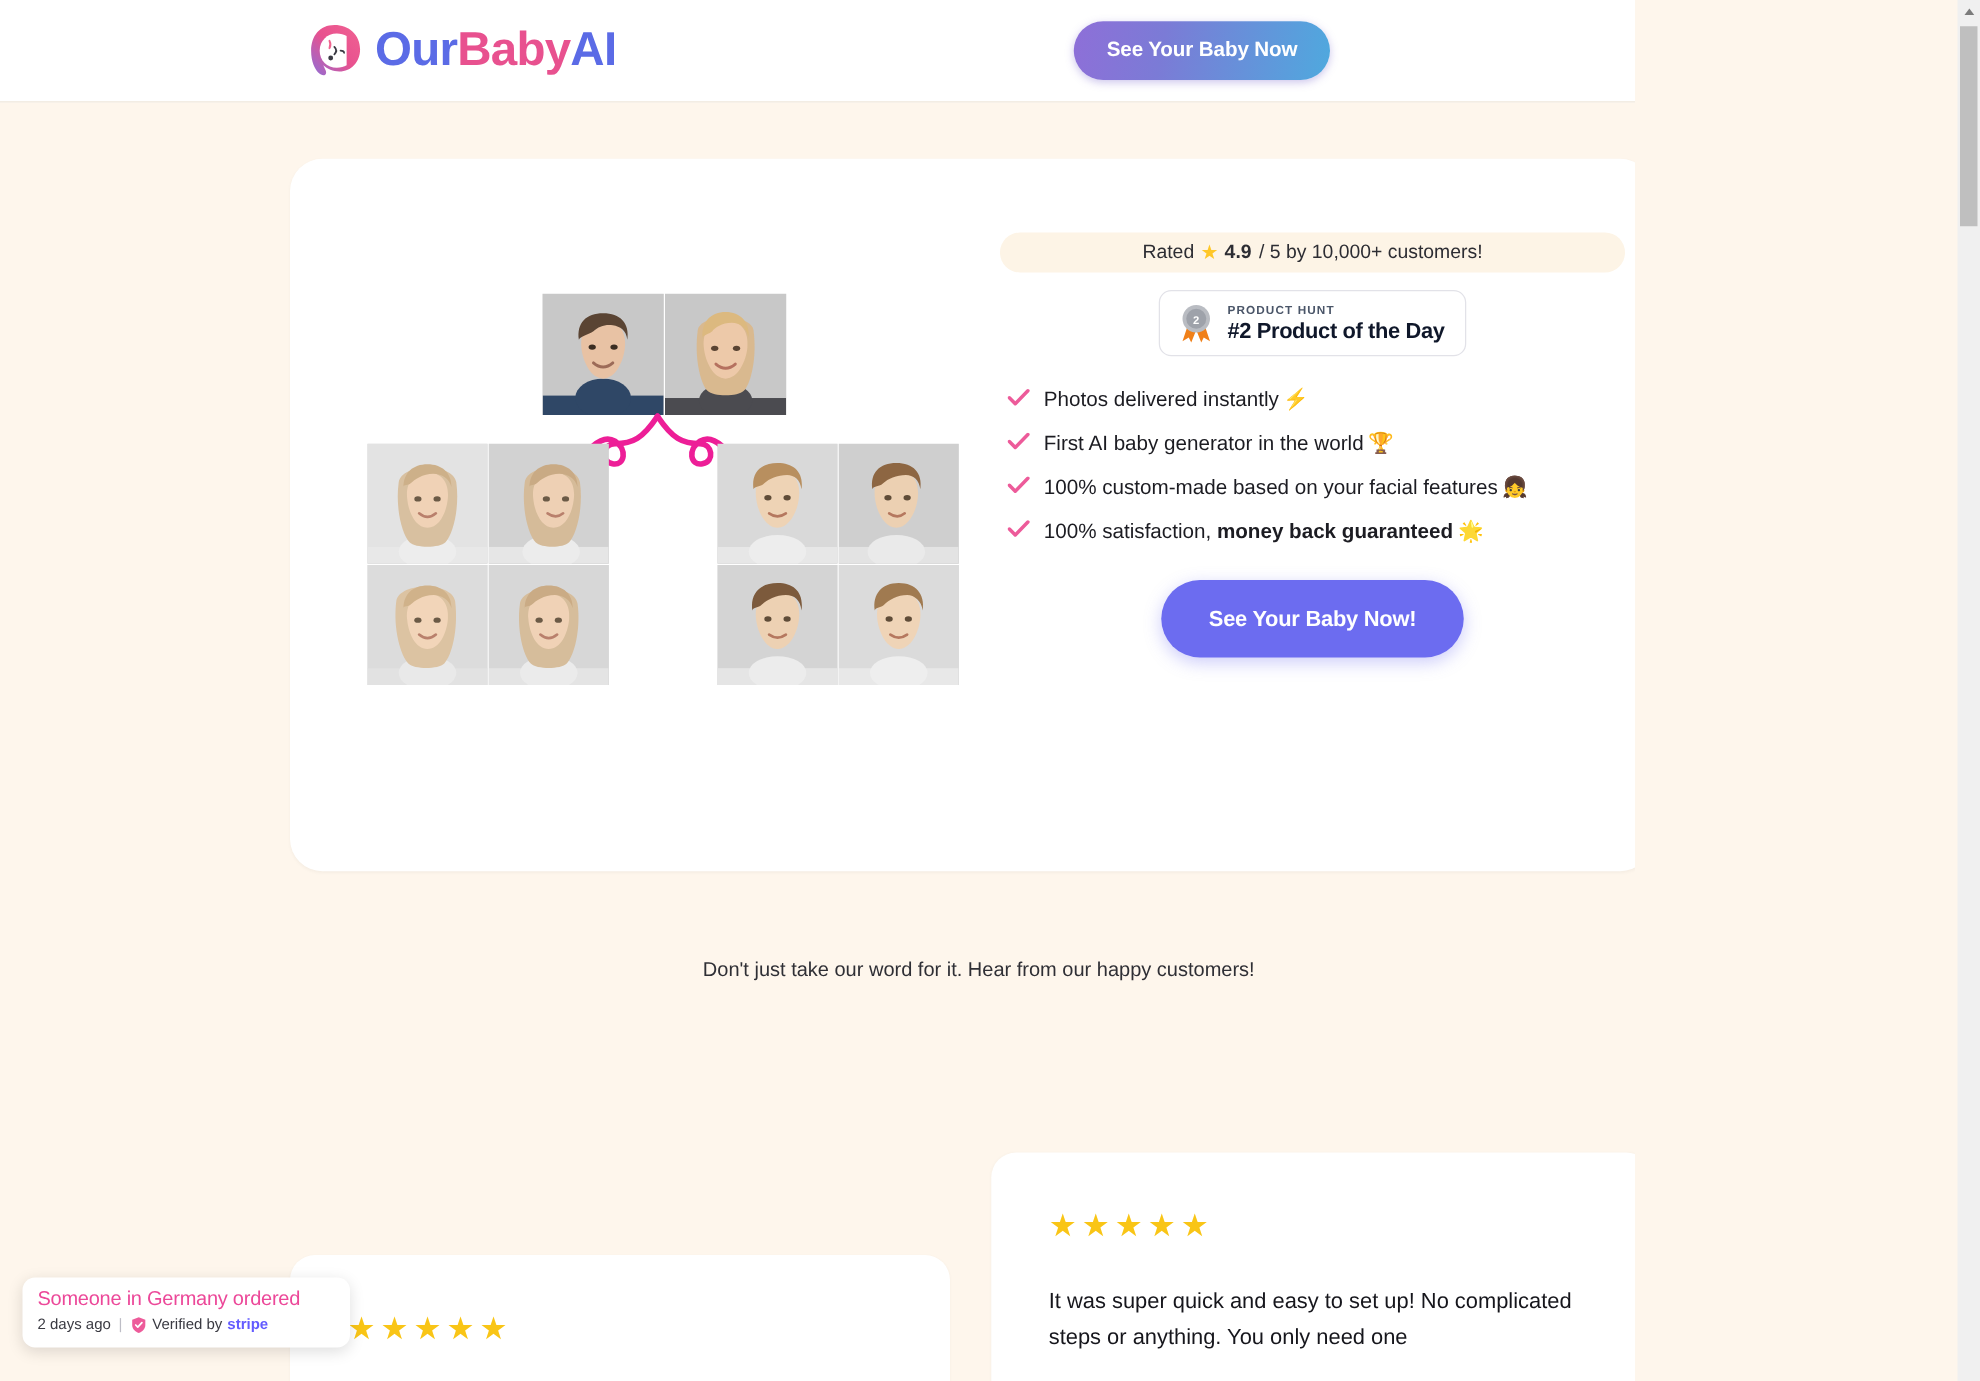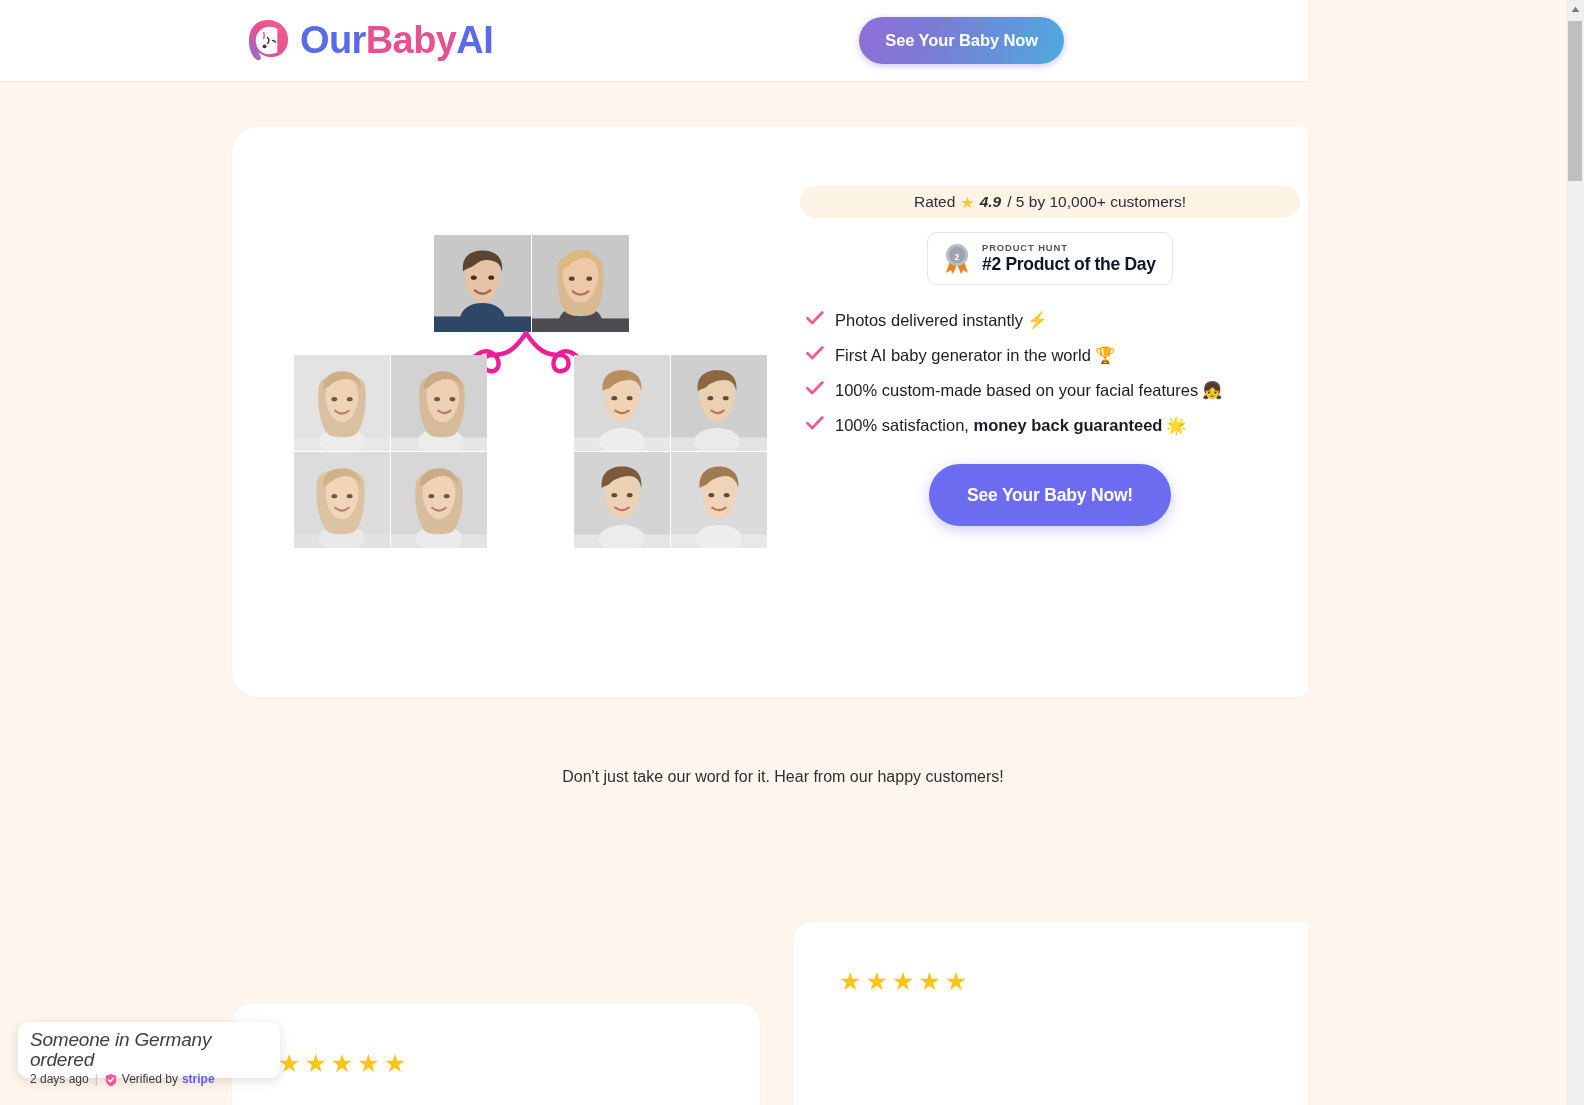--- a/index.html
+++ b/index.html
@@ -106,21 +106,21 @@
   #rating-bar {
     margin-top: 19px;
     height: 32px;
     border-radius: 16px;
     background: #FDF4E6;
     display: flex; align-items: center; justify-content: center;
     font-size: 15.5px;
     color: #2D2D33;
   }
   #rating-bar .star { color: #FFC727; font-size: 16px; margin: 0 5px; }
-  #rating-bar b { font-weight: bold; font-style: italic; }
+  #rating-bar b { font-weight: bold; }
 
   #ph-badge {
     margin: 14px auto 0;
     width: 246px; height: 53px;
     border: 1px solid #E2E2E8;
     border-radius: 10px;
     background: #fff;
     display: flex; align-items: center; gap: 10px;
     padding-left: 14px;
   }
@@ -184,21 +184,21 @@
   
   #toast {
     position: absolute;
     left: 18px; top: 1022px;
     width: 262px; height: 56px;
     background: #fff;
     border-radius: 10px;
     box-shadow: 0 3px 12px rgba(0,0,0,.13);
     padding: 8px 12px;
   }
-  #toast-title { font-size: 19px; color: #404040; line-height: 20px; letter-spacing: -.2px; font-style: italic; }
+  #toast-title { font-size: 16px; color: #ec4899; line-height: 20px; letter-spacing: -.2px; }
   #toast-sub {
     font-size: 12px; color: #3A3A42; line-height: 19px;
     display: flex; align-items: center; gap: 4px;
   }
   #toast-sub .sep { color: #BDBDC6; margin: 0 2px; }
   #toast-sub .stripe { color: #635BFF; font-weight: bold; }
 
   
   #scrollbar {
     position: absolute;
@@ -446,20 +446,21 @@
     <p id="social-sub">Don't just take our word for it. Hear from our happy customers!</p>
   </div>
 
   <div class="tcard" id="tcard-left">
     <div class="stars">★★★★★</div>
 
   </div>
 
   <div class="tcard" id="tcard-right">
     <div class="stars">★★★★★</div>
+    <div class="tbody">It was super quick and easy to set up! No complicated steps or anything. You only need one</div>
   </div>
 
   <div id="toast">
     <div id="toast-title">Someone in Germany ordered</div>
     <div id="toast-sub">
       <span>2 days ago</span>
       <span class="sep">|</span>
       <svg width="14" height="14" viewBox="0 0 16 16">
           <path d="M8 1 L14 3.2 V8 C14 11.6 11.2 14.3 8 15.2 C4.8 14.3 2 11.6 2 8 V3.2z" fill="#ED5B9A"></path>
           <path d="M5.2 8 L7.1 9.9 L10.9 5.8" stroke="#fff" stroke-width="1.6" fill="none" stroke-linecap="round" stroke-linejoin="round"></path>

